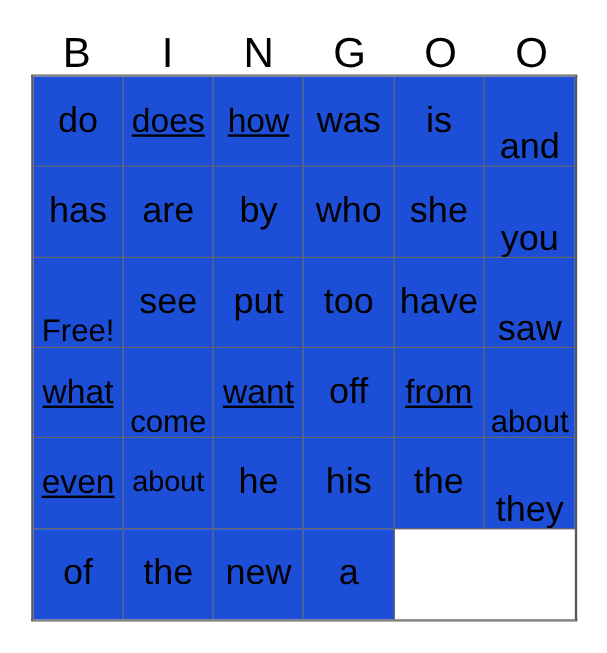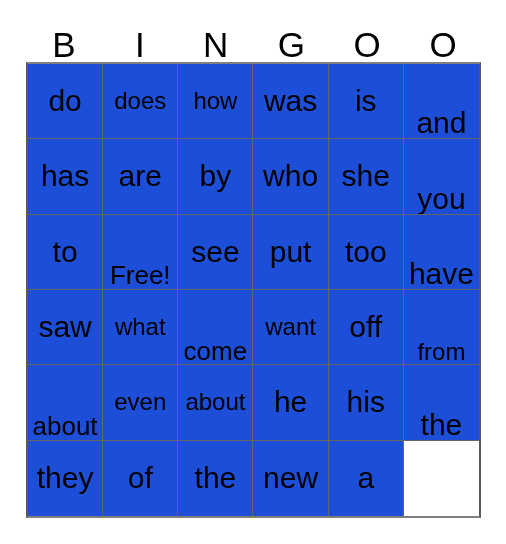--- a/index.html
+++ b/index.html
@@ -82,21 +82,21 @@
   }
   .cell-text {
     font-size: 30px;
     line-height: 1;
     text-align: center;
     white-space: nowrap;
     color: #000000;
     user-select: none;
   }
   
-  .cell-text.fit-sm  { font-size: 24px; }
+  .cell-text.fit-sm  { font-size: 28px; text-decoration: underline; }
   .cell-text.fit-xs  { font-size: 26px; margin-top: 47px; }
   .cell-text.fit-xxs { font-size: 24px; }
 </style>
 </head>
 <body>
 
 <div id="bingo-card">
 
   <div id="header-row">
     <div class="header-cell">B</div>
@@ -141,23 +141,20 @@
         <span class="cell-text">who</span>
       </div>
     <div class="cell">
         <span class="cell-text">she</span>
       </div>
 
     <div class="cell">
         <span class="cell-text">you</span>
       </div>
     <div class="cell">
-        <span class="cell-text">to</span>
-      </div>
-    <div class="cell">
         <span class="cell-text fit-xs">Free!</span>
       </div>
     <div class="cell">
         <span class="cell-text">see</span>
       </div>
     <div class="cell">
         <span class="cell-text">put</span>
       </div>
     <div class="cell">
         <span class="cell-text">too</span>

